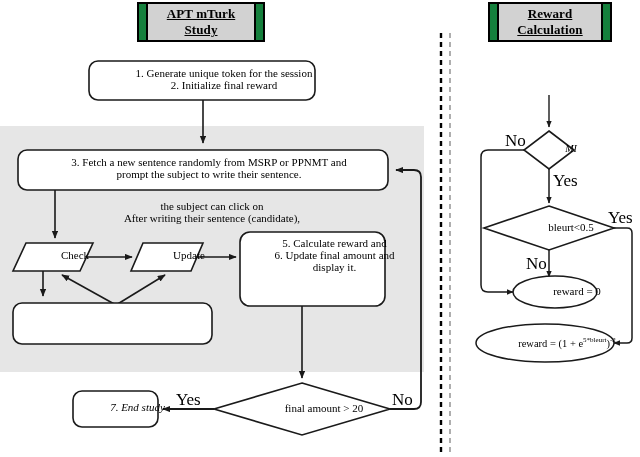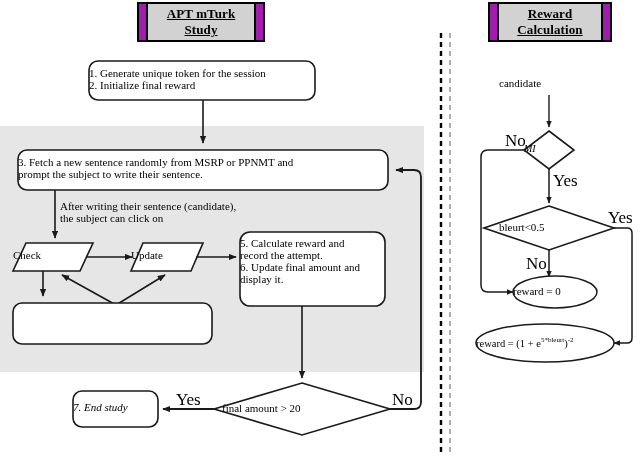--- a/index.html
+++ b/index.html
@@ -6,40 +6,40 @@
   body{
     width:640px;height:457px;position:relative;overflow:hidden;
     font-family:"Liberation Serif","DejaVu Serif",serif;
     color:#000;
   }
   #stage{position:absolute;left:0;top:0;width:640px;height:457px;}
   svg.layer{position:absolute;left:0;top:0;width:640px;height:457px;overflow:visible;}
 
   
   .plaque{
-    position:absolute;background:#a21caf;
+    position:absolute;background:#15803d;
     border:2px solid #000;box-sizing:border-box;
     display:flex;align-items:center;justify-content:center;
   }
   .plaque .inner{
     border-left:2px solid #000;border-right:2px solid #000;
     height:100%;width:calc(100% - 18px);
     display:flex;flex-direction:column;align-items:center;justify-content:center;
     background:#d2d2d2;
   }
   .plaque .line{
     font-weight:bold;font-size:13px;letter-spacing:.1px;
     text-decoration:underline;text-underline-offset:1px;white-space:nowrap;
   }
 
   
   .panel{position:absolute;background:#e6e6e6;}
 
   
-  .nodetext{position:absolute;}
+  .nodetext{position:absolute;text-align:center;padding-left:22px;}
   .f11{font-size:11px;}
   .f10{font-size:10px;}
   .lbl{position:absolute;font-size:17px;}
   .sup{font-size:7px;vertical-align:super;}
   .formula{font-size:10.5px;white-space:nowrap;}
 </style>
 </head>
 <body>
 
 <div id="stage">
@@ -132,54 +132,50 @@
     <div>1. Generate unique token for the session</div>
     <div>2. Initialize final reward</div>
   </div>
 
   <div class="nodetext f11" style="left:18px;top:156px;width:338px;">
     <div>3. Fetch a new sentence randomly from MSRP or PPNMT and</div>
     <div>prompt the subject to write their sentence.</div>
   </div>
 
   <div class="nodetext f11" style="left:60px;top:200px;width:260px;">
+    <div>the subject can click on</div>
     <div>After writing their sentence (candidate),</div>
-    <div>the subject can click on</div>
   </div>
 
   <div class="nodetext f11" style="left:13px;top:249px;width:80px;">
     <div>Check</div>
   </div>
 
   <div class="nodetext f11" style="left:131px;top:249px;width:72px;">
     <div>Update</div>
   </div>
 
   <div class="nodetext f11" style="left:240px;top:237px;width:145px;">
     <div>5. Calculate reward and</div>
-    <div>record the attempt.</div>
     <div>6. Update final amount and</div>
     <div>display it.</div>
   </div>
 
 
   <div class="nodetext f11" style="left:222px;top:402px;width:160px;">
     <div>final amount &gt; 20</div>
   </div>
 
   <div class="lbl" style="left:176px;top:390px;">Yes</div>
   <div class="lbl" style="left:392px;top:390px;">No</div>
 
   <div class="nodetext f11" style="left:73px;top:401px;width:85px;font-style:italic;">
     <div>7. End study</div>
   </div>
 
-  <div class="nodetext f11" style="left:499px;top:77px;width:100px;">
-    <div>candidate</div>
-  </div>
 
   <div class="nodetext f10" style="left:524px;top:143px;width:50px;font-style:italic;">
     <div>MI</div>
   </div>
 
   <div class="lbl" style="left:505px;top:131px;">No</div>
   <div class="lbl" style="left:553px;top:171px;">Yes</div>
 
   <div class="nodetext f11" style="left:499px;top:221px;width:100px;">
     <div>bleurt&lt;0.5</div>

